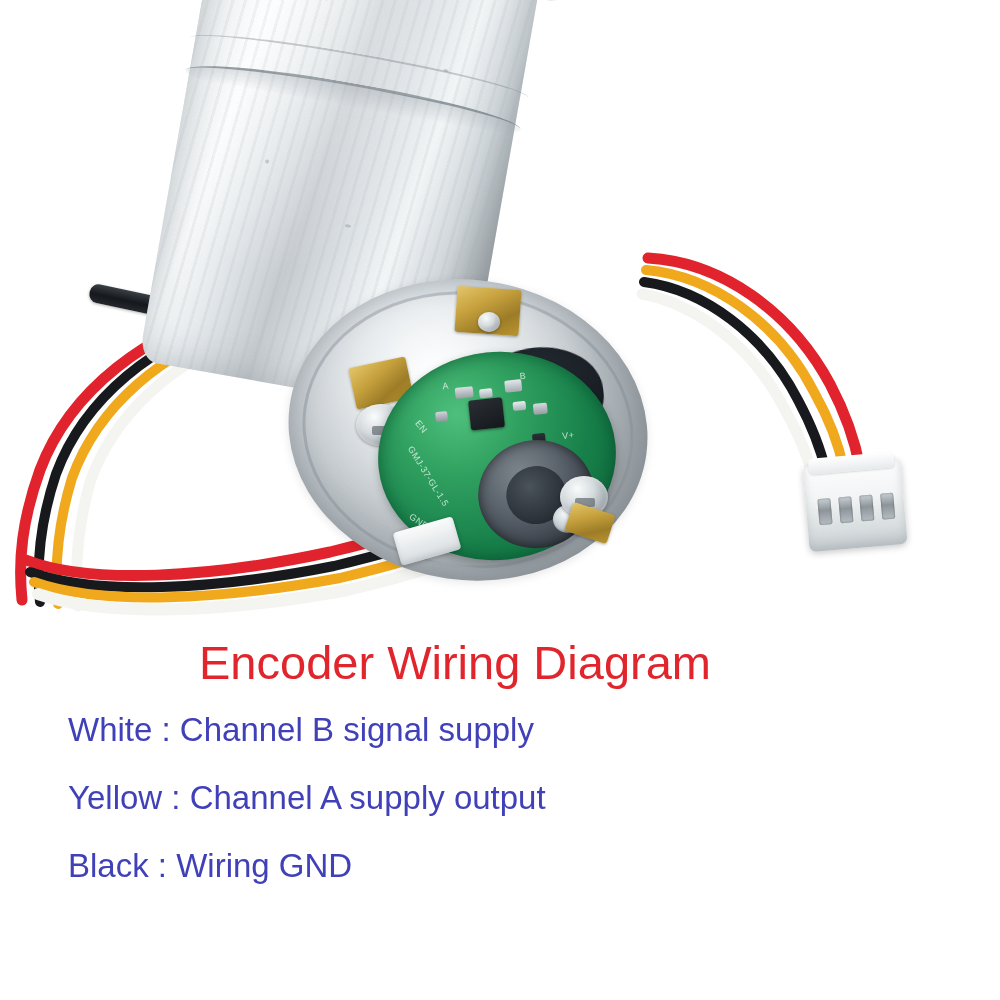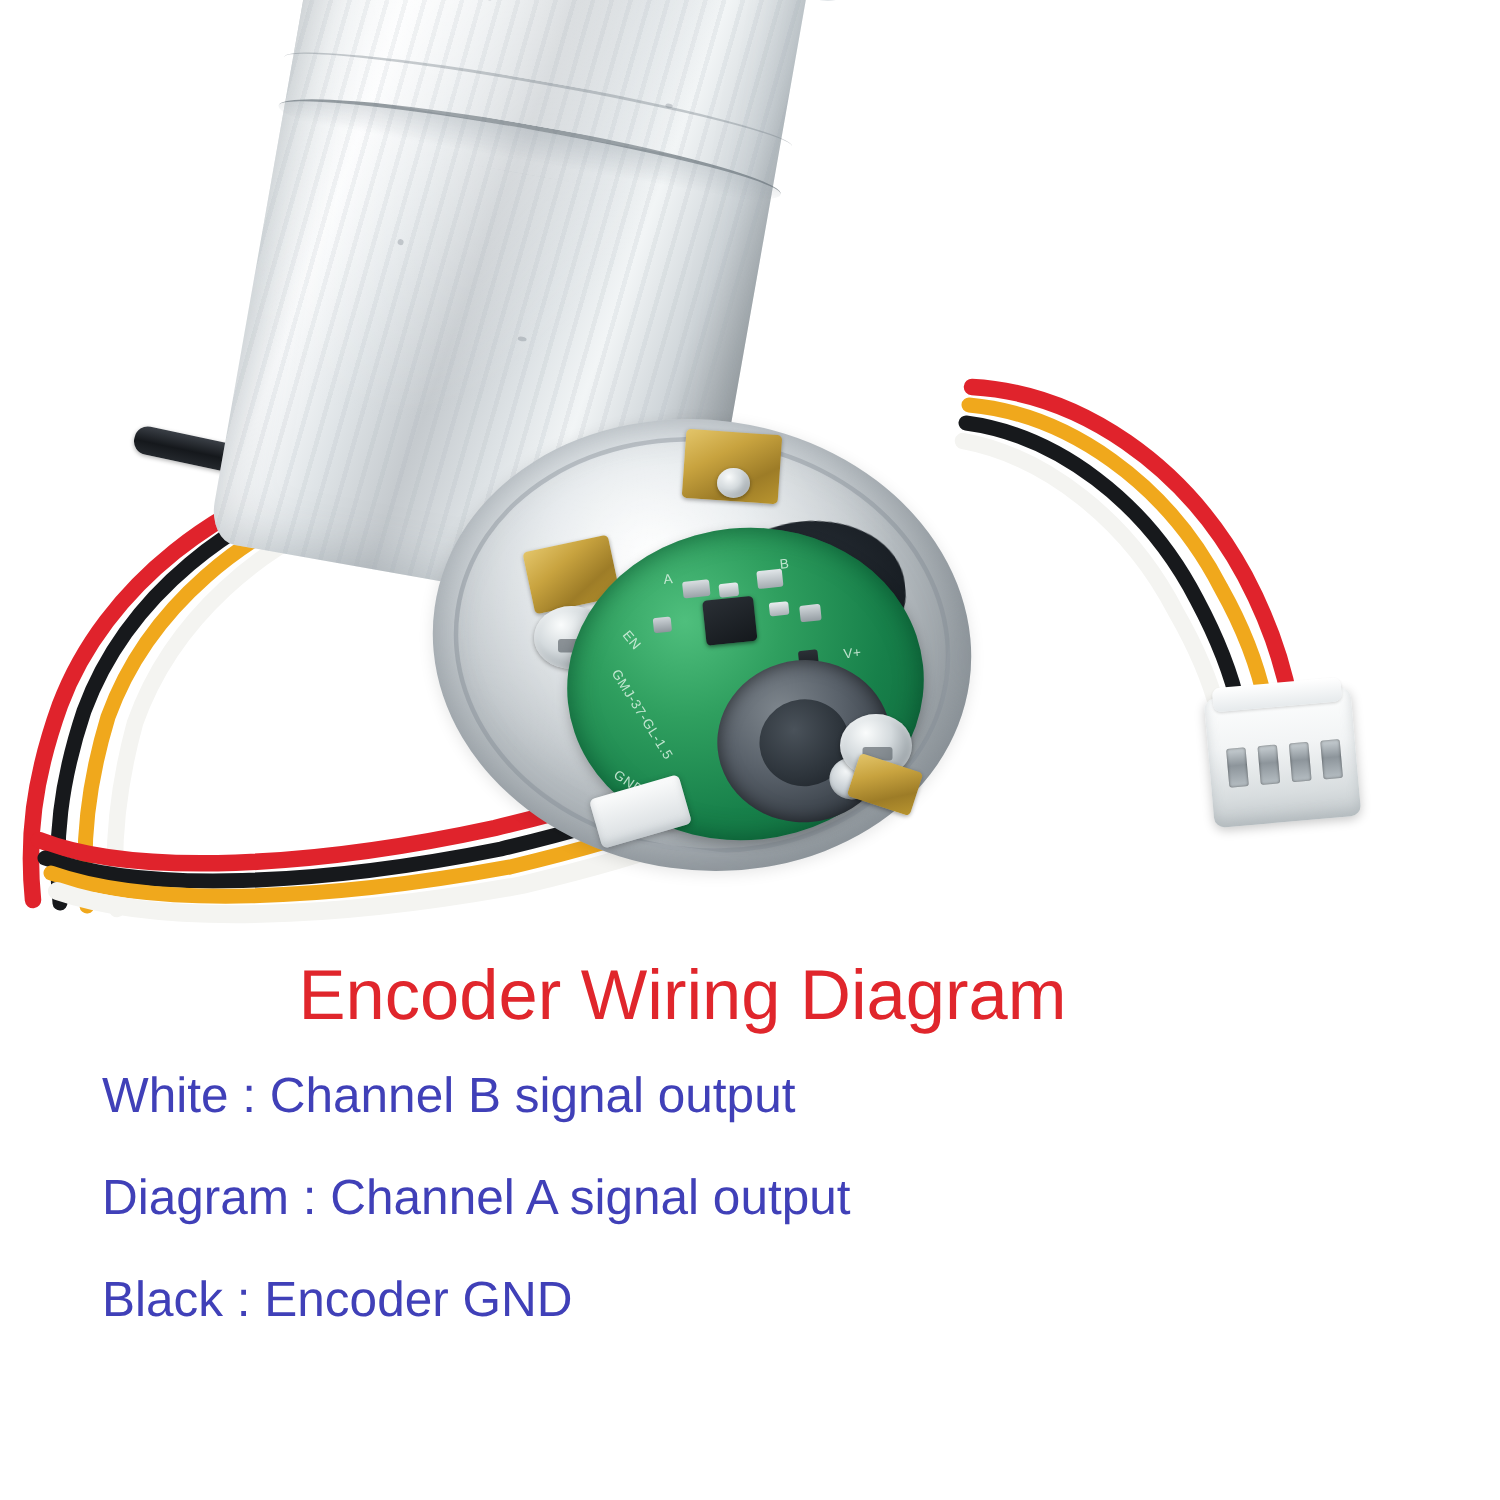--- a/index.html
+++ b/index.html
@@ -301,18 +301,18 @@
 
 </div>
 
 <div class="edge-artifact"></div>
 
 <div class="caption">
 
   <div class="diagram-title">Encoder Wiring Diagram</div>
 
   <div class="legend">
-    <div class="legend-row">White : Channel B signal output</div>
-    <div class="legend-row">Diagram : Channel A signal output</div>
-    <div class="legend-row">Black :  Encoder GND</div>
+    <div class="legend-row">White : Channel B signal supply</div>
+    <div class="legend-row">Yellow : Channel A supply output</div>
+    <div class="legend-row">Black :  Wiring GND</div>
   </div>
 
 </div>
 
 </body></html>

